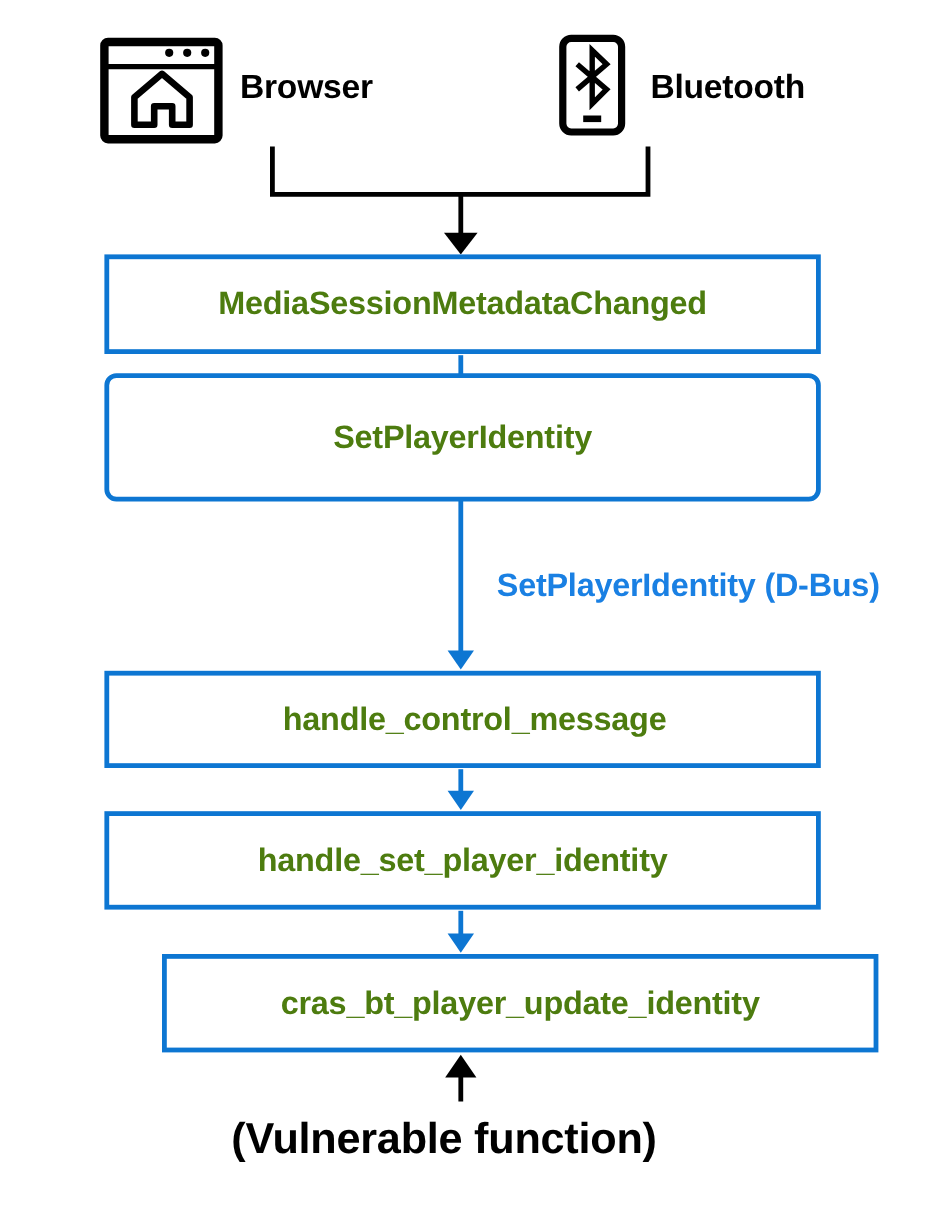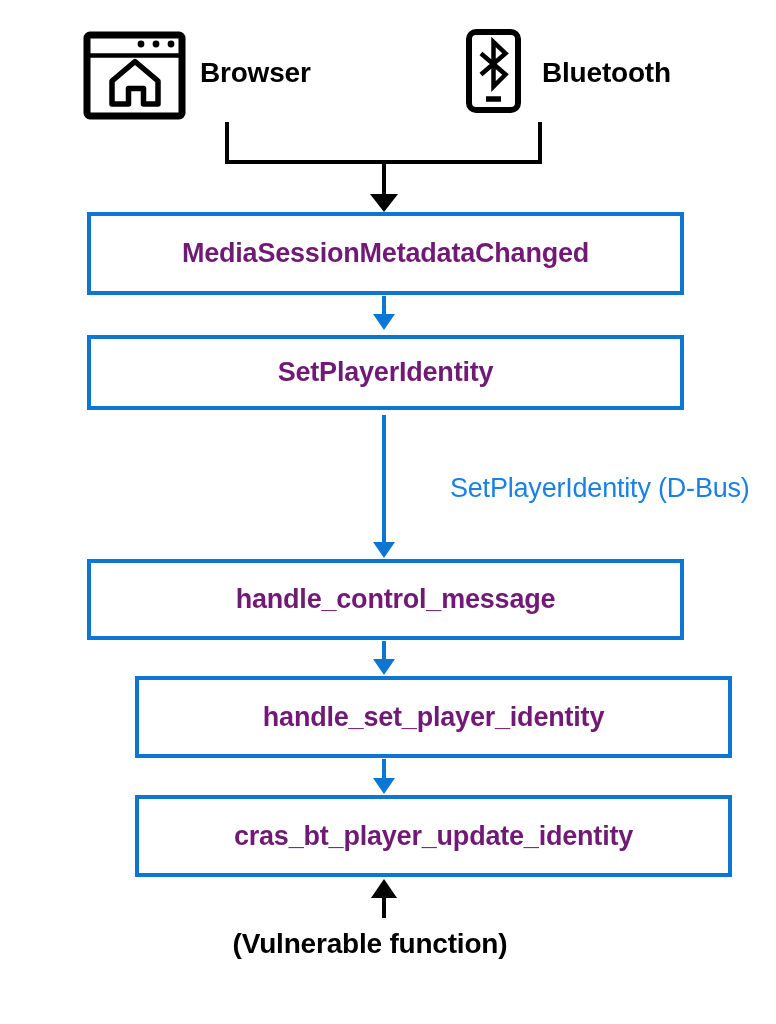--- a/index.html
+++ b/index.html
@@ -10,45 +10,45 @@
     font-family:"Liberation Sans", sans-serif;
     overflow:hidden;
   }
   .svg-layer{position:absolute;left:0;top:0;}
   .node{
     position:absolute;left:87px;width:597px;
     box-sizing:border-box;
     border:4px solid #0d76d2;
     background:#ffffff;
     display:flex;align-items:center;justify-content:center;
-    color:#701a75;
+    color:#4d7c0f;
     font-weight:700;font-size:27px;
     letter-spacing:-0.2px;
   }
   .node-1{top:212px;height:83px;}
-  .node-2{top:335px;height:75px;}
+  .node-2{top:311px;height:107px;border-radius:10px;}
   .node-3{top:559px;height:81px;padding-left:20px;}
-  .node-4{top:676px;height:82px;margin-left:48px;}
+  .node-4{top:676px;height:82px;}
   .node-5{top:795px;height:82px;margin-left:48px;}
   .src-label{
     position:absolute;top:57px;
     color:#000000;font-weight:700;font-size:28px;
     letter-spacing:-0.2px;white-space:nowrap;
   }
   .src-label-browser{left:200px;}
   .src-label-bluetooth{left:542px;}
   .edge-label{
     position:absolute;left:414px;top:473px;
-    color:#1a80e3;font-weight:400;font-size:27px;
-    letter-spacing:-0.2px;white-space:nowrap;margin-left:36px;
+    color:#1a80e3;font-weight:700;font-size:27px;
+    letter-spacing:-0.2px;white-space:nowrap;
   }
   .footnote{
     position:absolute;left:74px;top:928px;width:592px;
     text-align:center;
-    color:#000000;font-weight:700;font-size:28px;
+    color:#000000;font-weight:700;font-size:36px;
     letter-spacing:-0.2px;
   }
 </style>
 </head>
 <body>
 
 <div class="canvas">
 
   <svg class="svg-layer" width="776" height="1024" viewBox="0 0 776 1024">
 

